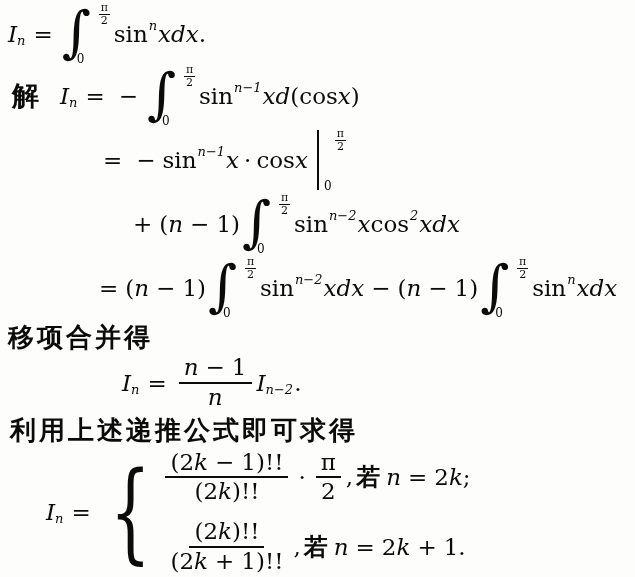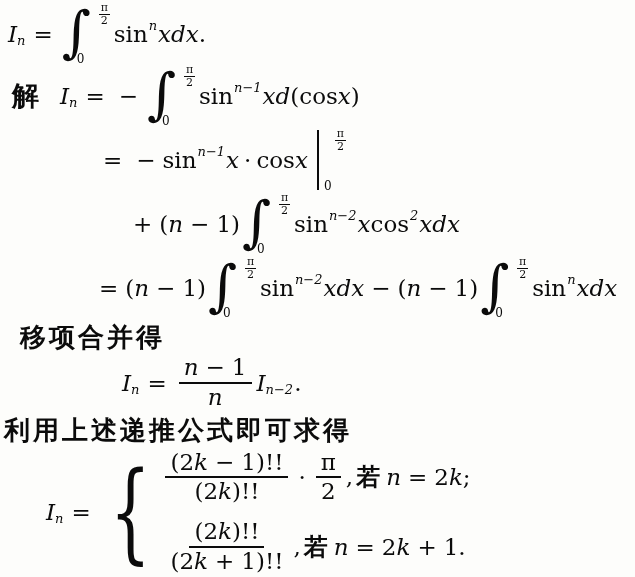--- a/index.html
+++ b/index.html
@@ -46,25 +46,25 @@
 </style>
 </head>
 <body>
 
 <div class="doc" id="doc">
     <div class="mline" style="margin-left: 8px; height: 60px;"><span class="it">I</span><span class="sub">n</span><span class="op">=</span><span class="int"><span class="isym">∫</span><span class="mfrac ilim-up"><span class="mnum">π</span><span class="mden">2</span></span><span class="ilim-lo">0</span></span><span class="rm">sin</span><span class="sup">n</span><span class="it">xdx</span><span class="rm">.</span></div>
     <div class="mline" style="margin-left: 12px; height: 64px;"><span class="cjkb">解</span><span class="sp" style="width: 20px;"></span><span class="it">I</span><span class="sub">n</span><span class="op">=</span><span class="op">−</span><span class="int"><span class="isym">∫</span><span class="mfrac ilim-up"><span class="mnum">π</span><span class="mden">2</span></span><span class="ilim-lo">0</span></span><span class="rm">sin</span><span class="sup">n−1</span><span class="it">xd</span><span class="rm">(</span><span class="rm">cos</span><span class="it">x</span><span class="rm">)</span></div>
     <div class="mline" style="margin-left: 96px; height: 64px;"><span class="op">=</span><span class="op">−</span><span class="rm">sin</span><span class="sup">n−1</span><span class="it">x</span><span class="opc">·</span><span class="rm">cos</span><span class="it">x</span><span class="evb"><span class="evb-line"></span><span class="mfrac ilim-up"><span class="mnum">π</span><span class="mden">2</span></span><span class="evb-lo">0</span></span></div>
     <div class="mline" style="margin-left: 126px; height: 64px;"><span class="op">+</span><span class="rm">(</span><span class="it">n</span><span class="op">−</span><span class="rm">1</span><span class="rm">)</span><span class="int"><span class="isym">∫</span><span class="mfrac ilim-up"><span class="mnum">π</span><span class="mden">2</span></span><span class="ilim-lo">0</span></span><span class="rm">sin</span><span class="sup">n−2</span><span class="it">x</span><span class="rm">cos</span><span class="sup">2</span><span class="it">xdx</span></div>
     <div class="mline" style="margin-left: 92px; height: 64px;"><span class="op">=</span><span class="rm">(</span><span class="it">n</span><span class="op">−</span><span class="rm">1</span><span class="rm">)</span><span class="int"><span class="isym">∫</span><span class="mfrac ilim-up"><span class="mnum">π</span><span class="mden">2</span></span><span class="ilim-lo">0</span></span><span class="rm">sin</span><span class="sup">n−2</span><span class="it">xdx</span><span class="op">−</span><span class="rm">(</span><span class="it">n</span><span class="op">−</span><span class="rm">1</span><span class="rm">)</span><span class="int"><span class="isym">∫</span><span class="mfrac ilim-up"><span class="mnum">π</span><span class="mden">2</span></span><span class="ilim-lo">0</span></span><span class="rm">sin</span><span class="sup">n</span><span class="it">xdx</span></div>
-    <div class="tline" style="margin-left: 20px; height: 34px; text-align: center;">
+    <div class="tline" style="margin-left: 8px; height: 34px; text-align: center;">
       <span class="cjk">移项合并得</span>
     </div>
     <div class="mline" style="margin-left: 122px; height: 58px;"><span class="it">I</span><span class="sub">n</span><span class="op">=</span><span class="frac"><span class="num"><span class="it">n</span><span class="op">−</span><span class="rm">1</span></span><span class="den"><span class="it">n</span></span></span><span class="it">I</span><span class="sub">n−2</span><span class="rm">.</span></div>
-    <div class="tline" style="margin-left: 4px; height: 36px; text-align: right;">
+    <div class="tline" style="margin-left: 10px; height: 36px; text-align: right;">
       <span class="cjk">利用上述递推公式即可求得</span>
     </div>
     <div class="mline cases" style="margin-left: 46px; height: 128px;">
       <span class="it">I</span>
       <span class="sub">n</span>
       <span class="op">=</span>
       <span class="brace">{</span>
       <span class="crows">
         <span class="crow"><span class="frac"><span class="num"><span class="rm">(</span><span class="rm">2</span><span class="it">k</span><span class="op">−</span><span class="rm">1</span><span class="rm">)!!</span></span><span class="den"><span class="rm">(</span><span class="rm">2</span><span class="it">k</span><span class="rm">)!!</span></span></span><span class="opc">·</span><span class="frac"><span class="num"><span class="rm">π</span></span><span class="den"><span class="rm">2</span></span></span><span class="rm">,</span><span class="cjk">若</span><span class="it">n</span><span class="op">=</span><span class="rm">2</span><span class="it">k</span><span class="rm">;</span></span>
         <span class="crow"><span class="frac"><span class="num"><span class="rm">(</span><span class="rm">2</span><span class="it">k</span><span class="rm">)!!</span></span><span class="den"><span class="rm">(</span><span class="rm">2</span><span class="it">k</span><span class="op">+</span><span class="rm">1</span><span class="rm">)!!</span></span></span><span class="rm">,</span><span class="cjk">若</span><span class="it">n</span><span class="op">=</span><span class="rm">2</span><span class="it">k</span><span class="op">+</span><span class="rm">1</span><span class="rm">.</span></span>

